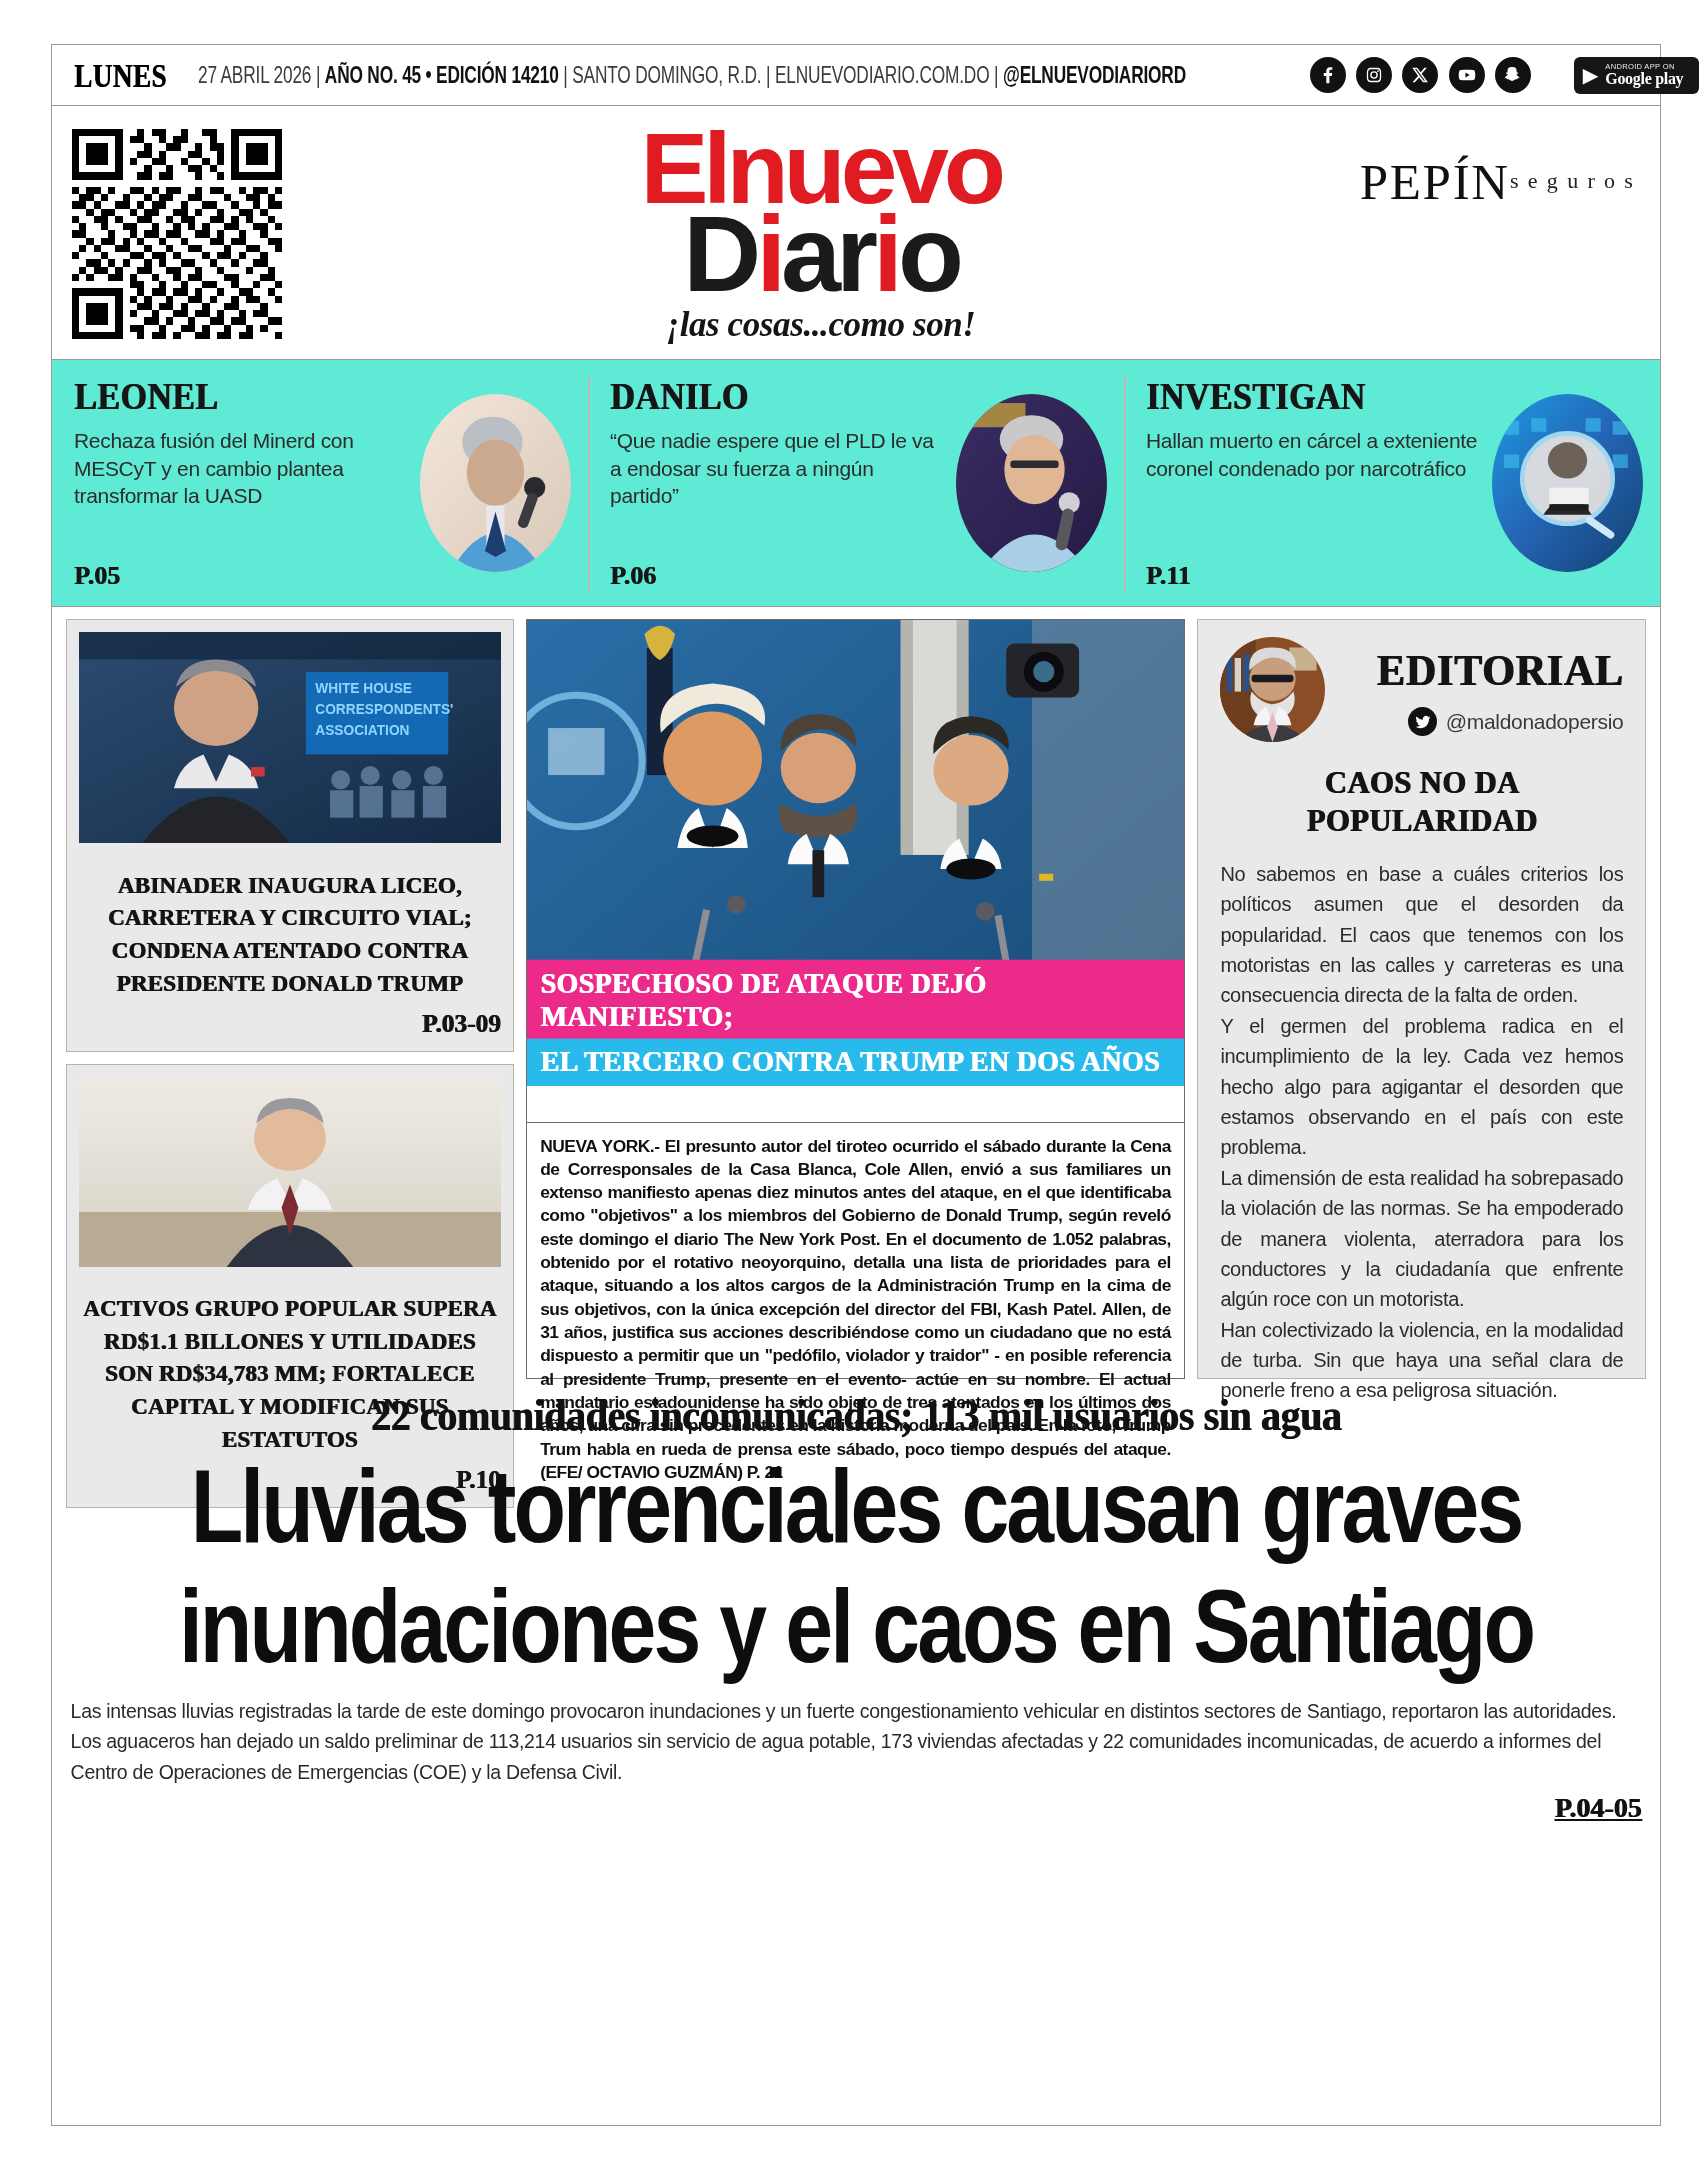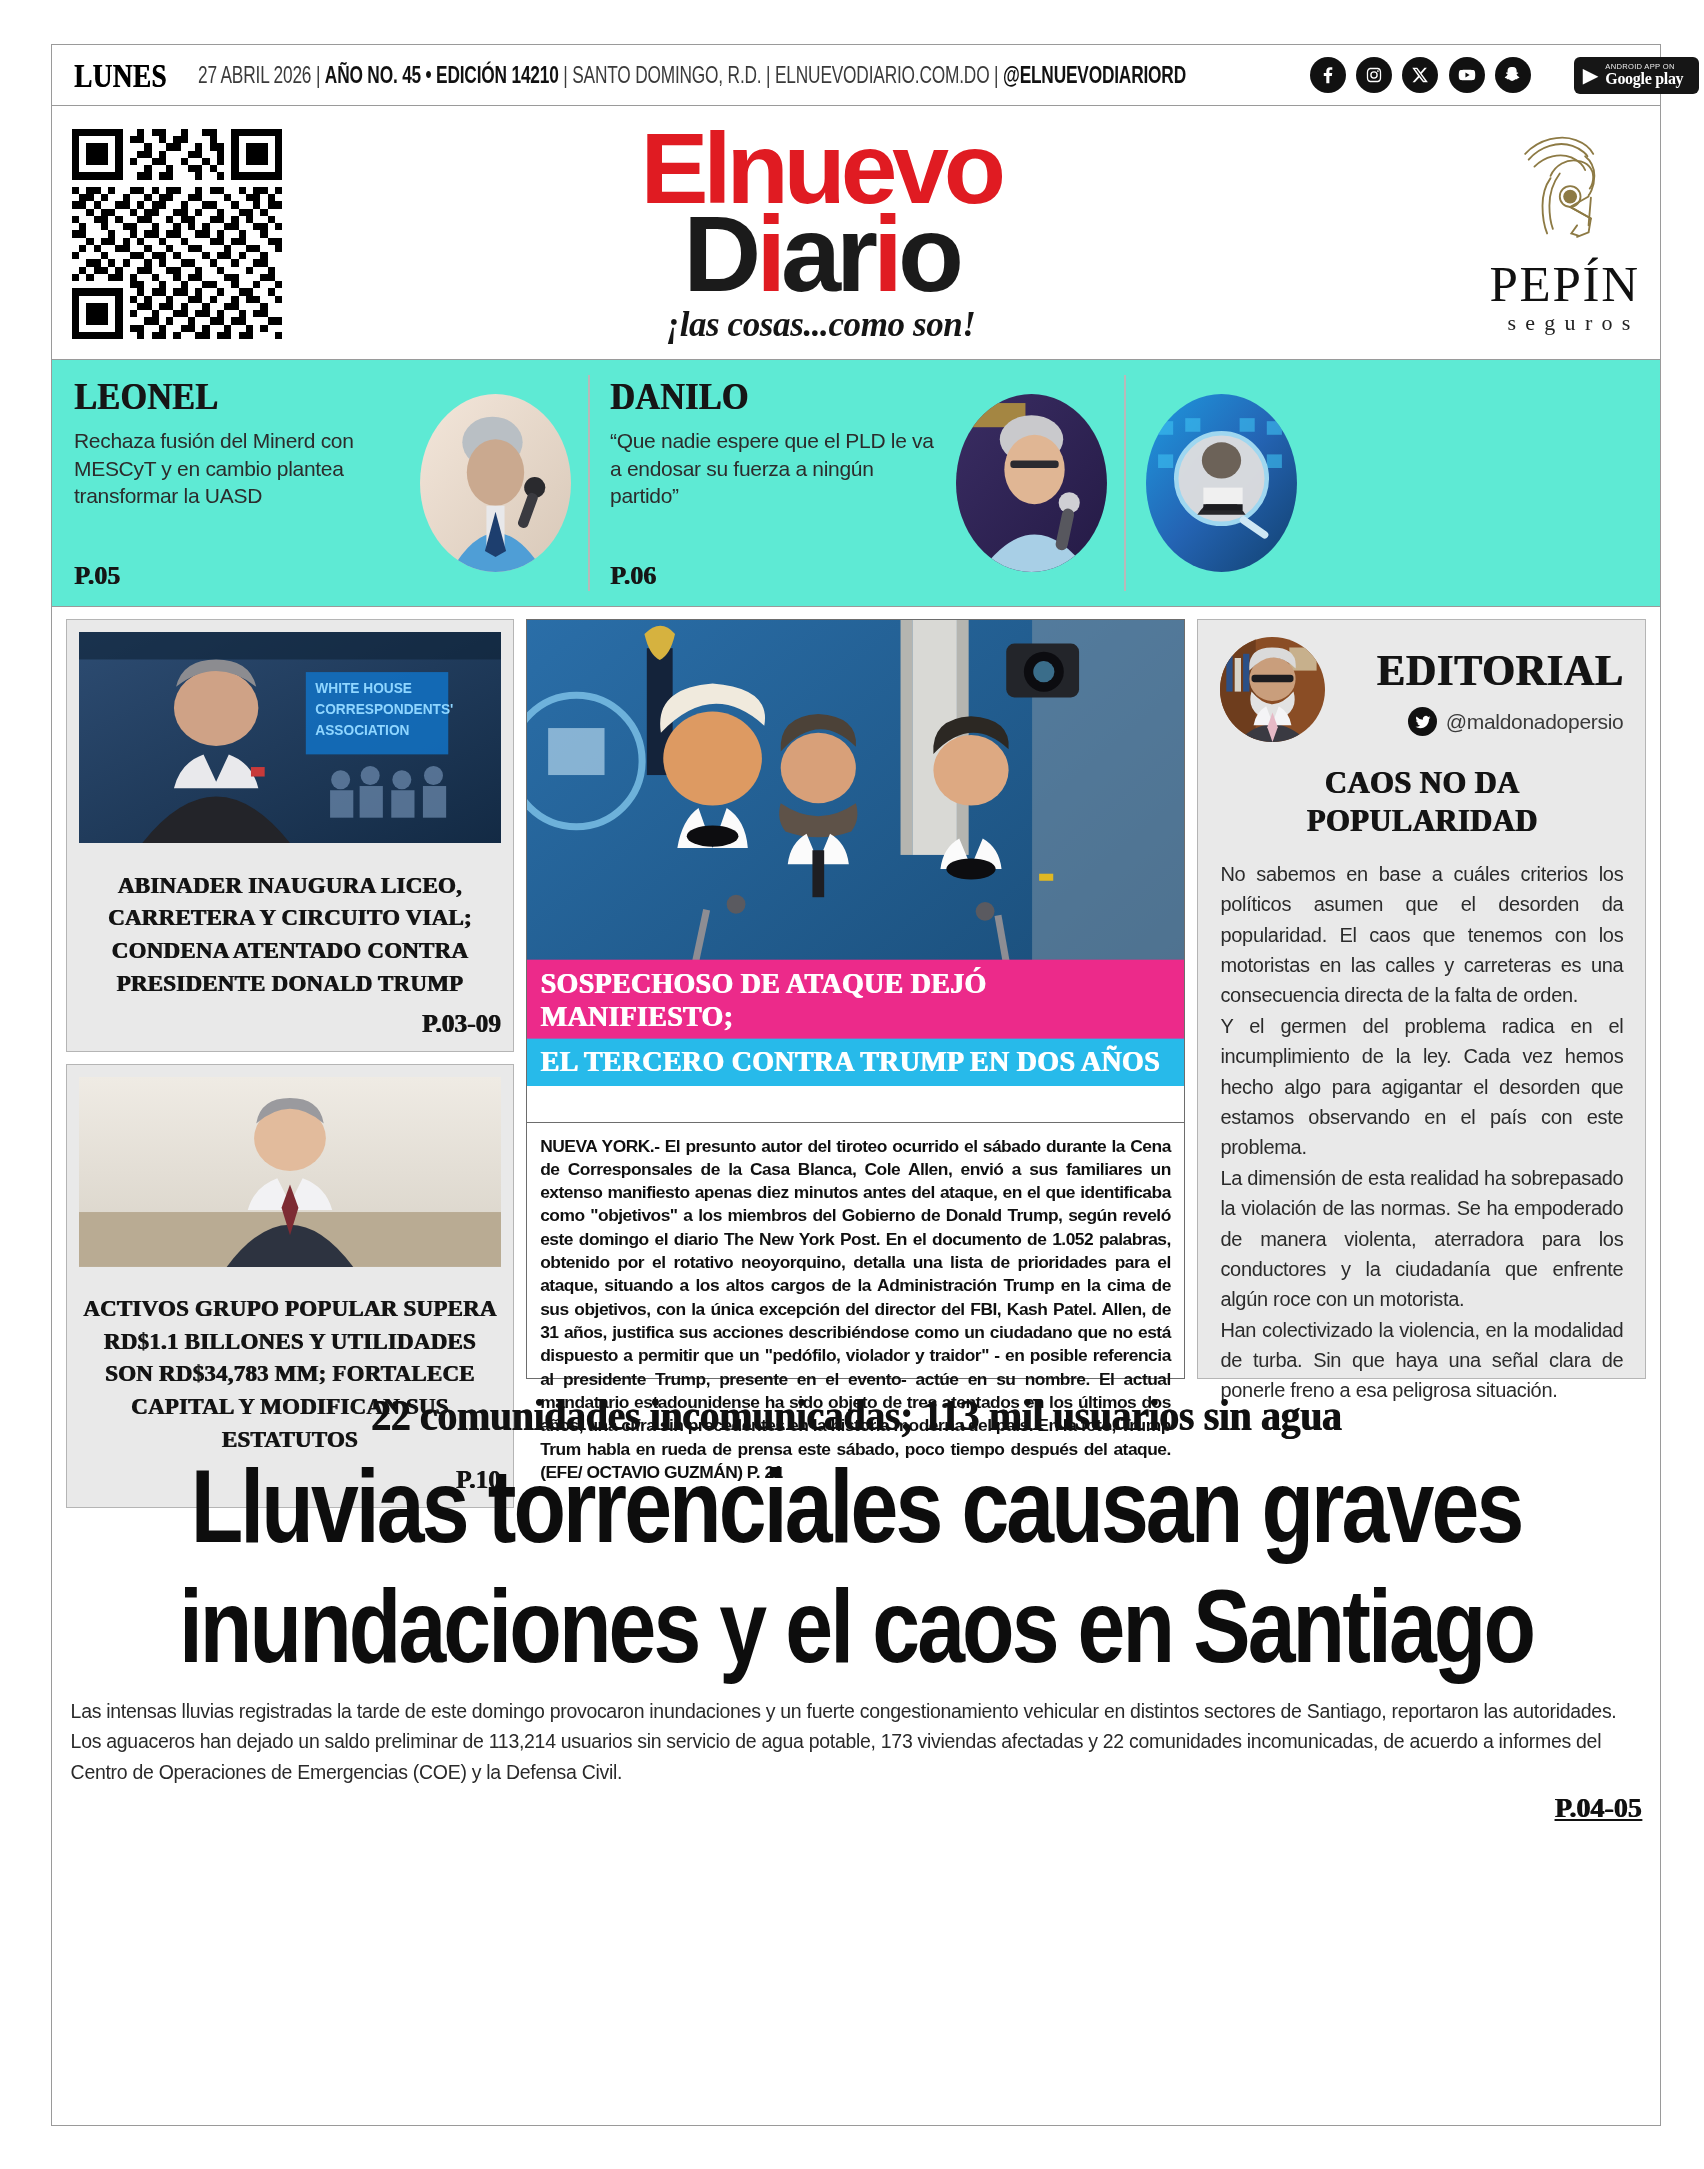--- a/index.html
+++ b/index.html
@@ -79,21 +79,21 @@
     letter-spacing: -5.1px;
   }
   .logo-l1 { font-size: 100px; color: #e01b22; transform: scaleX(1.02); }
   .logo-l2 { font-size: 108px; color: #1b1b1b; margin-top: -5.1px; }
   .logo-l2 .dot { color: #e01b22; }
   .tagline {
     font-family: "Liberation Serif", serif;
     font-style: italic; font-weight: 700;
     font-size: 35px; color: #151515; margin-top: 3.4px; letter-spacing: -0.4px;
   }
-  .sponsor { width: 280px; flex: 0 0 280px; display: flex; flex-direction: column; align-items: flex-end; }
+  .sponsor { width: 280px; flex: 0 0 280px; display: flex; flex-direction: row; align-items: flex-start; }
   .sponsor svg { width: 142px; height: 136px; display: block; }
   .sponsor .name {
     font-family: "Liberation Serif", serif;
     font-size: 51px; letter-spacing: 1.7px; color: #111; line-height: .95; margin-top: -8.5px;
   }
   .sponsor .sub {
     font-family: "Liberation Serif", serif;
     font-size: 22px; letter-spacing: 9.3px; color: #222; margin-top: 1.7px;
   }
 
@@ -597,20 +597,25 @@
           <ellipse cx="52" cy="50" rx="20" ry="23" fill="#e0b694"></ellipse>
           <rect x="36" y="44" width="32" height="5" rx="2" fill="#2b2b30"></rect>
           <path d="M16 118 Q52 68 88 118 Z" fill="#a8cfe6"></path>
           <circle cx="75" cy="72" r="7" fill="#cfcfd4"></circle>
           <rect x="71" y="76" width="8" height="28" rx="4" fill="#57575e" transform="rotate(12 75 76)"></rect>
         </svg>
       </div>
     </div>
 
     <div class="teaser">
+      <div class="t-text">
+        <div class="t-kicker">INVESTIGAN</div>
+        <div class="t-body">Hallan muerto en cárcel a exteniente coronel condenado por narcotráfico</div>
+        <div class="t-page">P.11</div>
+      </div>
       <div class="t-photo">
         <svg class="img" viewBox="0 0 100 118" preserveAspectRatio="none">
           <defs>
               <linearGradient id="g3" x1="0" y1="0" x2="1" y2="1">
                 <stop offset="0" stop-color="#1e9ae0"></stop>
                 <stop offset=".5" stop-color="#2464b4"></stop>
                 <stop offset="1" stop-color="#12406e"></stop>
               </linearGradient>
             </defs>
           <rect width="100" height="118" fill="url(#g3)"></rect>

